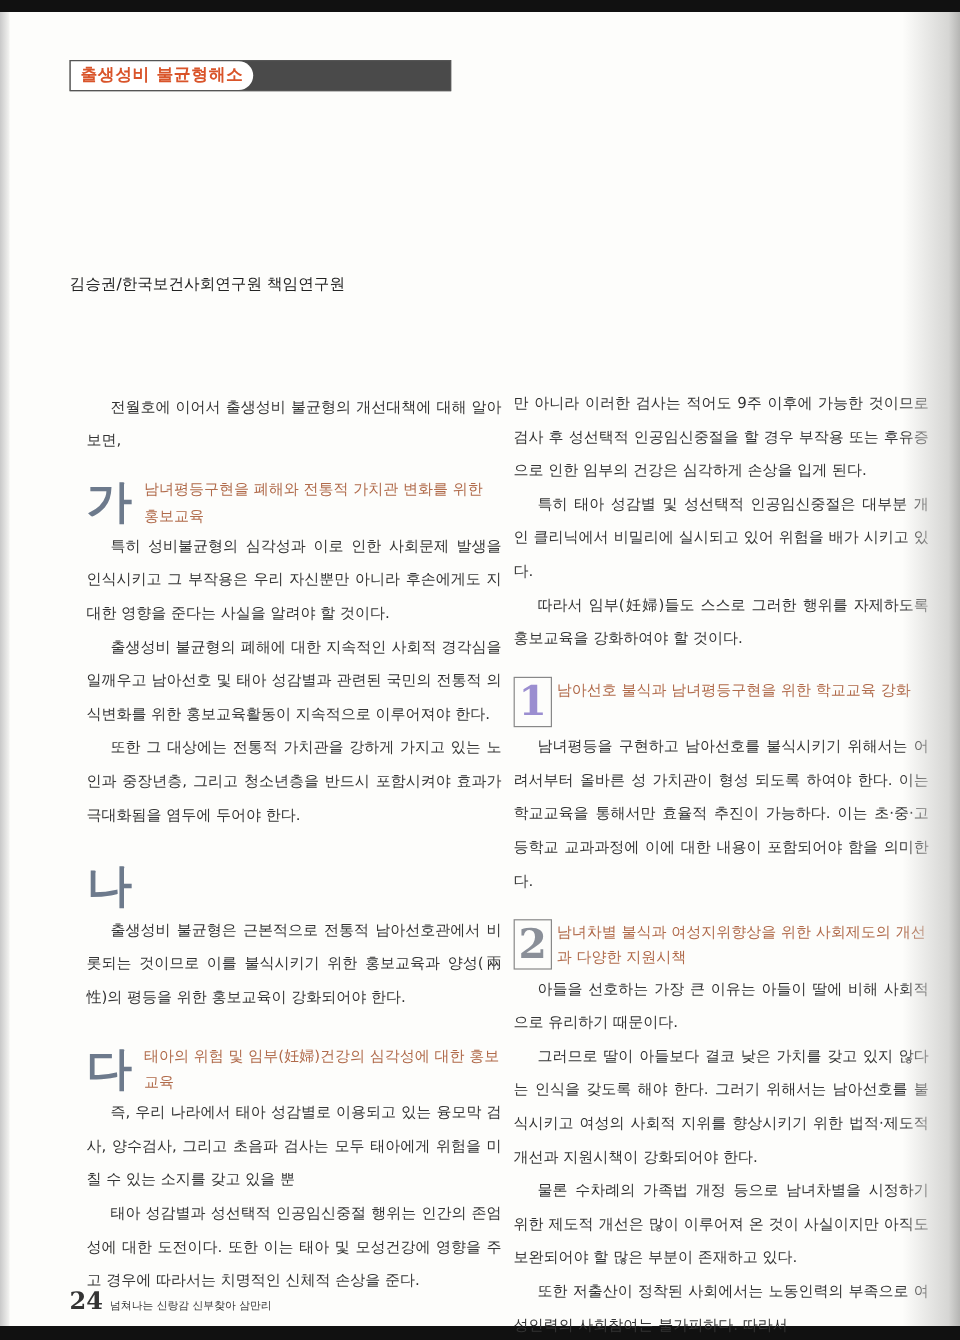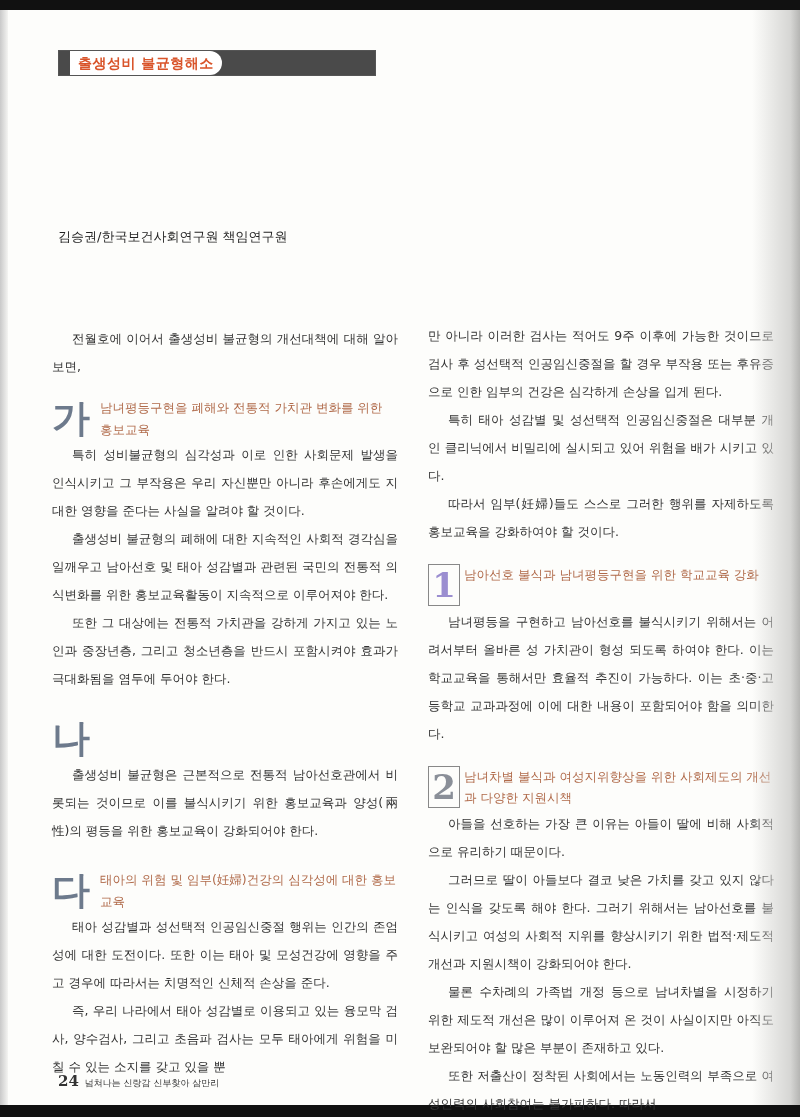--- a/index.html
+++ b/index.html
@@ -21,49 +21,49 @@
     background: linear-gradient(to right, rgba(255,255,255,0), #d6d6d4 80%, #b5b5b3);
   }
   .series-bar {
     position: absolute; left: 58px; top: 40px; width: 316px; height: 24px;
     background: #4a4a4a; border: 1px solid #555;
   }
   .series-label {
     position: absolute; left: 0; top: 0; height: 24px; width: 152px;
     background: #fff; border-radius: 0 12px 12px 0;
     color: #d9542a; font-weight: bold; font-size: 14px; line-height: 24px;
-    padding-left: 8px; box-sizing: border-box; letter-spacing: 0.5px; margin-left: 11px;
+    padding-left: 8px; box-sizing: border-box; letter-spacing: 0.5px;
   }
   .title {
     position: absolute; left: 60px; top: 148px;
     font-family: "DejaVu Serif", "Liberation Serif", serif;
     font-size: 42px; color: #c84a58; letter-spacing: 4px; margin: 0; font-weight: normal;
   }
   .byline { position: absolute; left: 58px; top: 218px; font-size: 13px; color: #222; }
   .byline .author { font-weight: normal; }
   .col { position: absolute; top: 315px; width: 346px; font-size: 12.5px; color: #333; line-height: 28px; }
-  .col-left { left: 52px; }
+  .col-left { left: 72px; }
   .col-right { left: 428px; top: 312px; }
   .col p { margin: 0; text-indent: 1.6em; text-align: justify; }
   .sec-head { display: flex; align-items: flex-start; margin: 14px 0 0 0; }
   .sec-head .marker {
     font-size: 38px; font-weight: bold; color: #6d7a8c; width: 48px; line-height: 46px;
     flex: none; font-family: "DejaVu Serif", serif;
   }
   .sec-head .sec-title { font-size: 12.5px; color: #b06a4a; line-height: 22px; padding-top: 2px; }
   .num-head { display: flex; align-items: flex-start; margin: 18px 0 2px 0; }
   .num-box {
     width: 30px; height: 40px; border: 1px solid #888; flex: none; margin-right: 4px;
     font-size: 34px; font-weight: bold; color: #9b8ed0; text-align: center; line-height: 40px;
     font-family: "DejaVu Serif", serif;
   }
   .num-box.gray { color: #8a8f98; }
   .num-head .sec-title { font-size: 12.5px; color: #b06a4a; line-height: 21px; }
   .footer { position: absolute; left: 58px; top: 1062px; font-size: 9px; color: #333; }
-  .footer .page-num { font-family: "DejaVu Serif", serif; font-size: 15px; font-weight: bold; margin-right: 3px; }
+  .footer .page-num { font-family: "DejaVu Serif", serif; font-size: 20px; font-weight: bold; margin-right: 3px; }
 </style>
 </head>
 <body>
 
 <div class="page">
 
   <div class="series-bar">
     <div class="series-label">출생성비 불균형해소</div>
   </div>
 
@@ -85,22 +85,22 @@
 
     <div class="sec-head" style="margin-top:22px">
       <span class="marker">나</span>
     </div>
     <p>출생성비 불균형은 근본적으로 전통적 남아선호관에서 비롯되는 것이므로 이를 불식시키기 위한 홍보교육과 양성(兩性)의 평등을 위한 홍보교육이 강화되어야 한다.</p>
 
     <div class="sec-head" style="margin-top:22px">
       <span class="marker">다</span>
       <span class="sec-title">태아의 위험 및 임부(妊婦)건강의 심각성에 대한 홍보교육</span>
     </div>
+    <p>즉, 우리 나라에서 태아 성감별로 이용되고 있는 융모막 검사, 양수검사, 그리고 초음파 검사는 모두 태아에게 위험을 미칠 수 있는 소지를 갖고 있을 뿐</p>
     <p>태아 성감별과 성선택적 인공임신중절 행위는 인간의 존엄성에 대한 도전이다. 또한 이는 태아 및 모성건강에 영향을 주고 경우에 따라서는 치명적인 신체적 손상을 준다.</p>
-    <p>즉, 우리 나라에서 태아 성감별로 이용되고 있는 융모막 검사, 양수검사, 그리고 초음파 검사는 모두 태아에게 위험을 미칠 수 있는 소지를 갖고 있을 뿐</p>
   </div>
 
   <div class="col col-right">
     <p style="text-indent:0">만 아니라 이러한 검사는 적어도 9주 이후에 가능한 것이므로 검사 후 성선택적 인공임신중절을 할 경우 부작용 또는 후유증으로 인한 임부의 건강은 심각하게 손상을 입게 된다.</p>
     <p>특히 태아 성감별 및 성선택적 인공임신중절은 대부분 개인 클리닉에서 비밀리에 실시되고 있어 위험을 배가 시키고 있다.</p>
     <p>따라서 임부(妊婦)들도 스스로 그러한 행위를 자제하도록 홍보교육을 강화하여야 할 것이다.</p>
 
     <div class="num-head">
       <span class="num-box">1</span>
       <span class="sec-title">남아선호 불식과 남녀평등구현을 위한 학교교육 강화</span>

